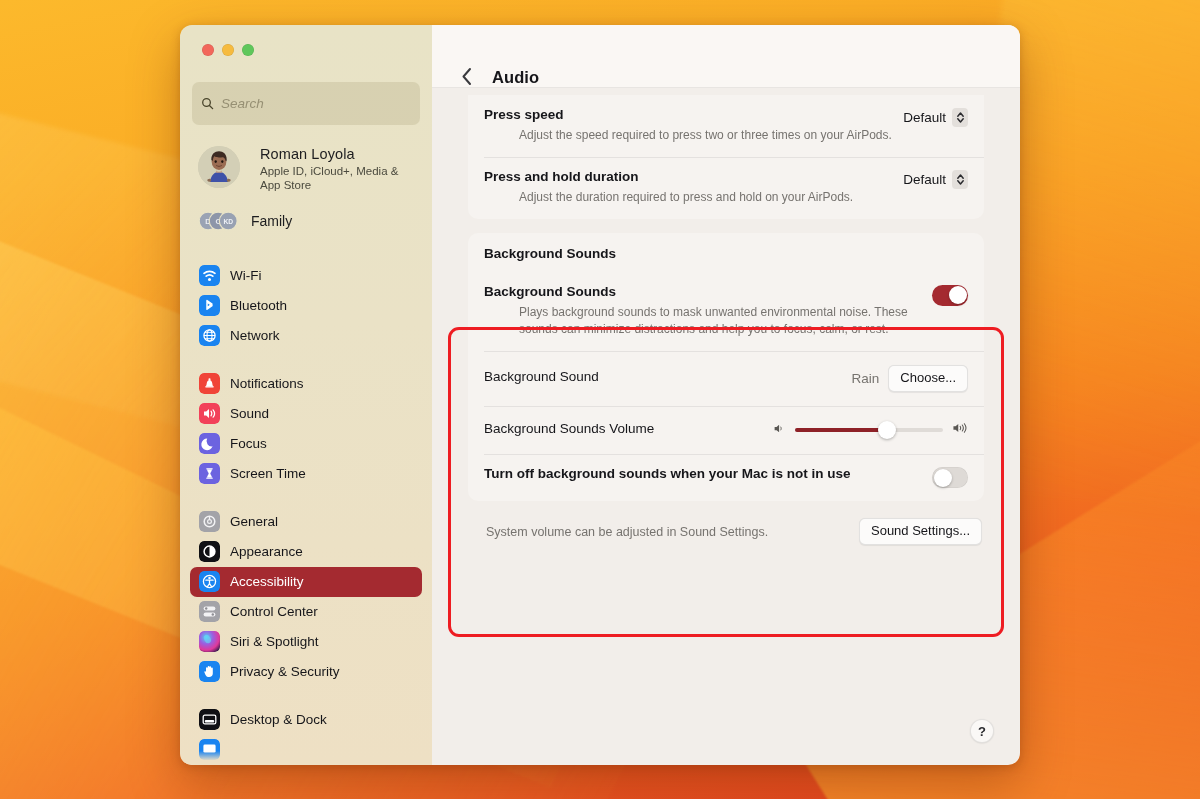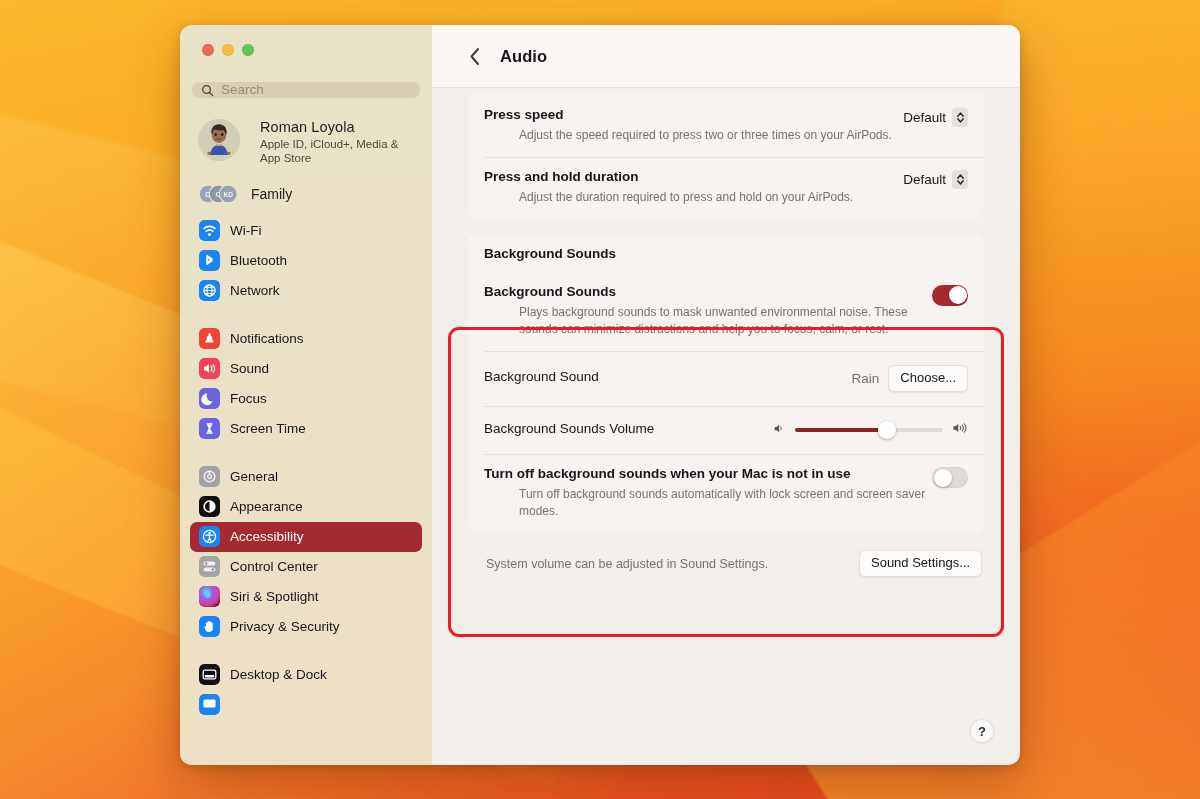--- a/index.html
+++ b/index.html
@@ -97,27 +97,28 @@
   .light {
     width: 12px; height: 12px;
     border-radius: 50%;
   }
   .light.red    { background: #f2675a; box-shadow: inset 0 0 0 .5px rgba(0,0,0,.12); }
   .light.yellow { background: #f6bb3f; box-shadow: inset 0 0 0 .5px rgba(0,0,0,.12); }
   .light.green  { background: #5fc75b; box-shadow: inset 0 0 0 .5px rgba(0,0,0,.12); }
 
   .search-box {
     margin: 26px 2px 0 2px;
-    height: 16px;
+    height: 43px;
     border-radius: 7px;
     background: rgba(148,140,96,.20);
     display: flex;
     align-items: center;
     padding: 0 9px;
     gap: 7px;
+    font-style: italic;
   }
   .search-box .mag { flex: 0 0 auto; display: flex; }
   .search-ph {
     font-size: 13.5px;
     color: rgba(70,64,40,.45);
     line-height: 1;
   }
 
   .profile {
     display: flex;
@@ -151,21 +152,21 @@
     display: flex;
     align-items: center;
     gap: 11px;
     margin: 8px 0 0 4px;
     padding: 4px 4px;
     border-radius: 7px;
   }
   .family-icons { width: 42px; flex: 0 0 42px; display: flex; justify-content: center; }
   .family-label { font-size: 14px; color: #1d1d1f; }
 
-  .nav-group { margin-top: 6px; }
+  .nav-group { margin-top: 24px; }
   .nav-group.spaced { margin-top: 18px; }
   .nav-item {
     display: flex;
     align-items: center;
     gap: 10px;
     height: 30px;
     padding: 0 9px;
     border-radius: 7px;
     font-size: 13.5px;
     color: #16161a;
@@ -200,23 +201,23 @@
     display: flex;
     flex-direction: column;
     position: relative;
     overflow: hidden;
   }
   .main-header {
     height: 63px;
     flex: 0 0 63px;
     background: #faf7f4;
     display: flex;
-    align-items: center;
+    align-items: flex-end;
     gap: 14px;
-    padding: 0 0 0 32px;
+    padding: 0 0 0 24px;
     border-bottom: 1px solid rgba(0,0,0,.07);
   }
   .back-btn {
     width: 22px; height: 22px;
     display: flex; align-items: center; justify-content: center;
   }
   .main-title {
     font-size: 16.5px;
     font-weight: bold;
     color: #16161a;
@@ -767,21 +768,20 @@
                     <path d="M14 3.1c2.1 2.8 2.1 7 0 9.8" fill="none" stroke="#5a5753" stroke-width="1.2" stroke-linecap="round"></path>
                   </svg>
                 </span>
               </div>
             </div>
           </div>
 
           <div class="row">
             <div class="row-main">
               <div class="row-title">Turn off background sounds when your Mac is not in use</div>
-              <div class="row-desc">Turn off background sounds automatically with lock screen and screen saver modes.</div>
             </div>
             <div class="row-aux">
               <div class="toggle off">
                 <div class="knob"></div>
               </div>
             </div>
           </div>
         </div>
 
         <div class="footer-note">

